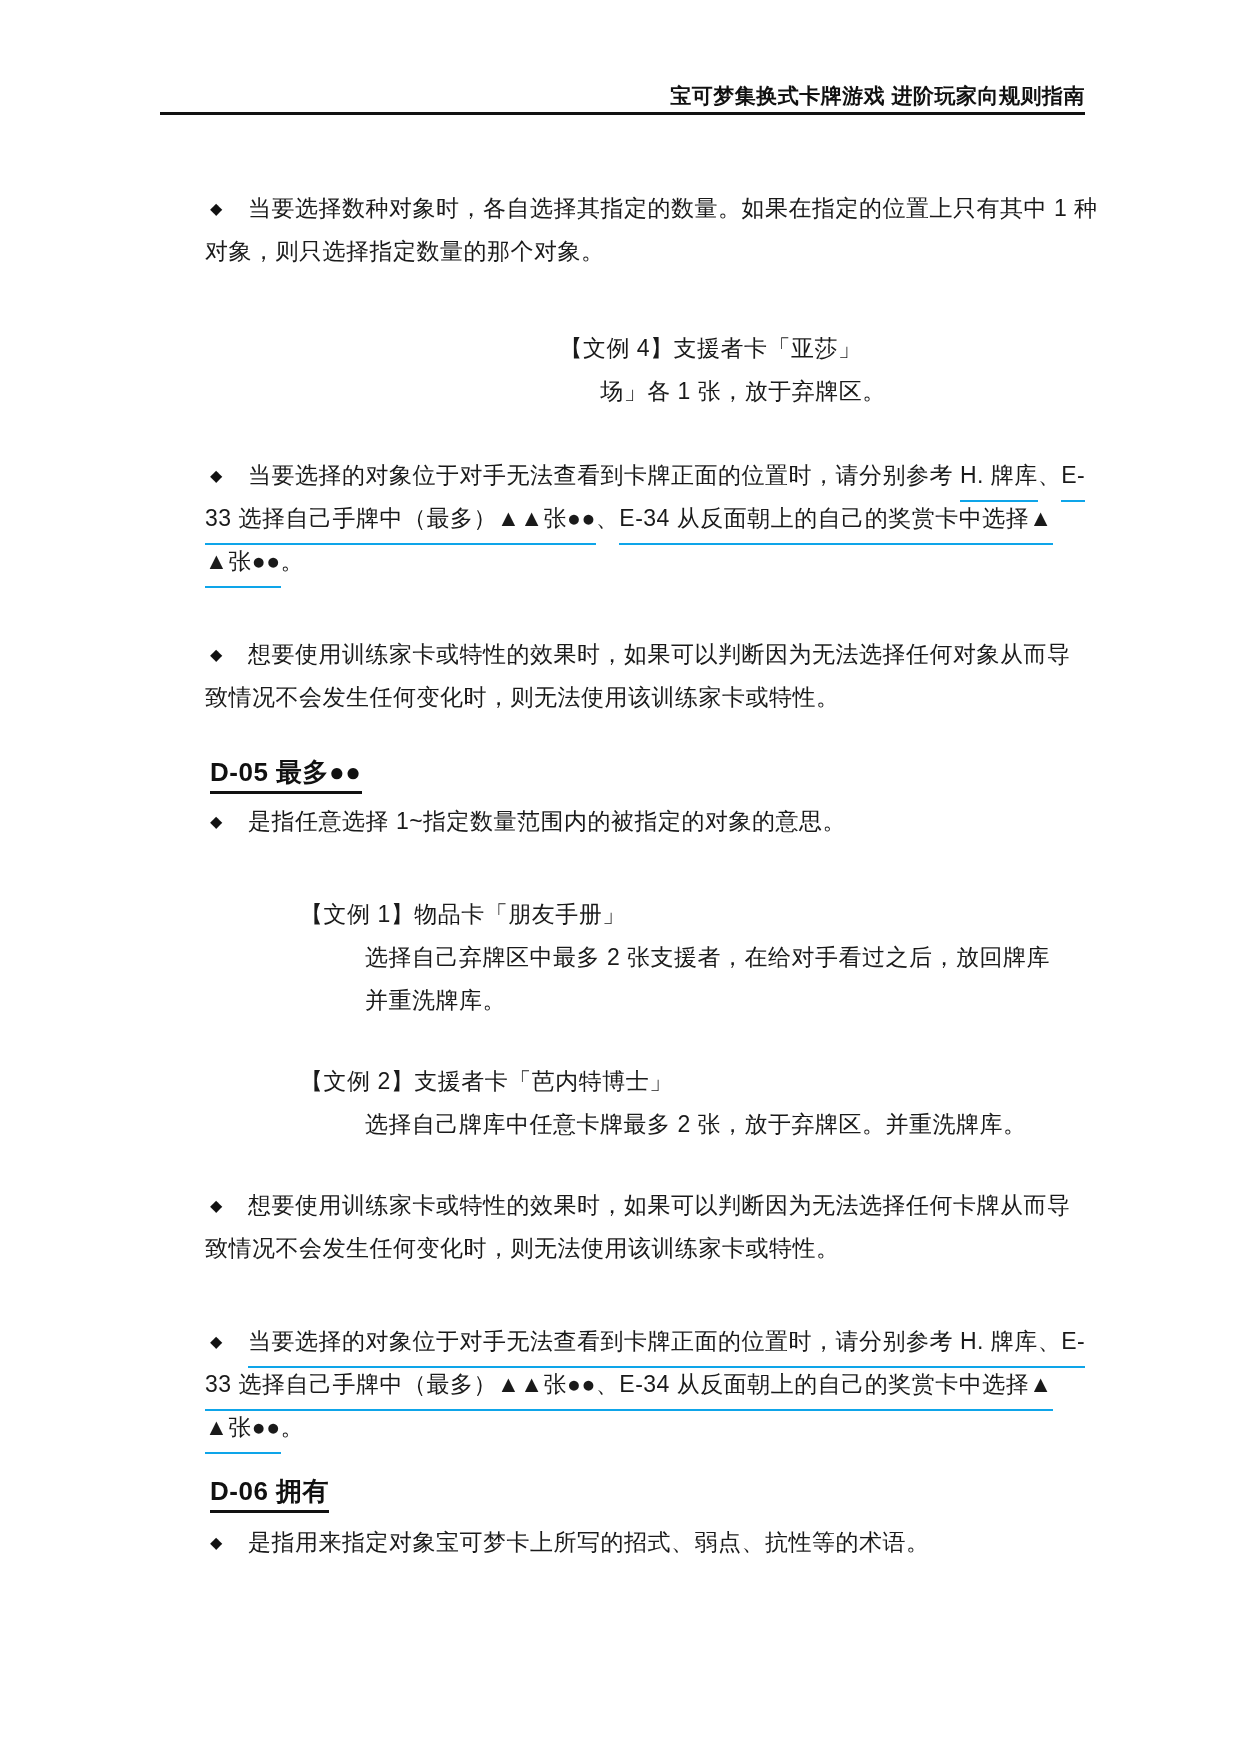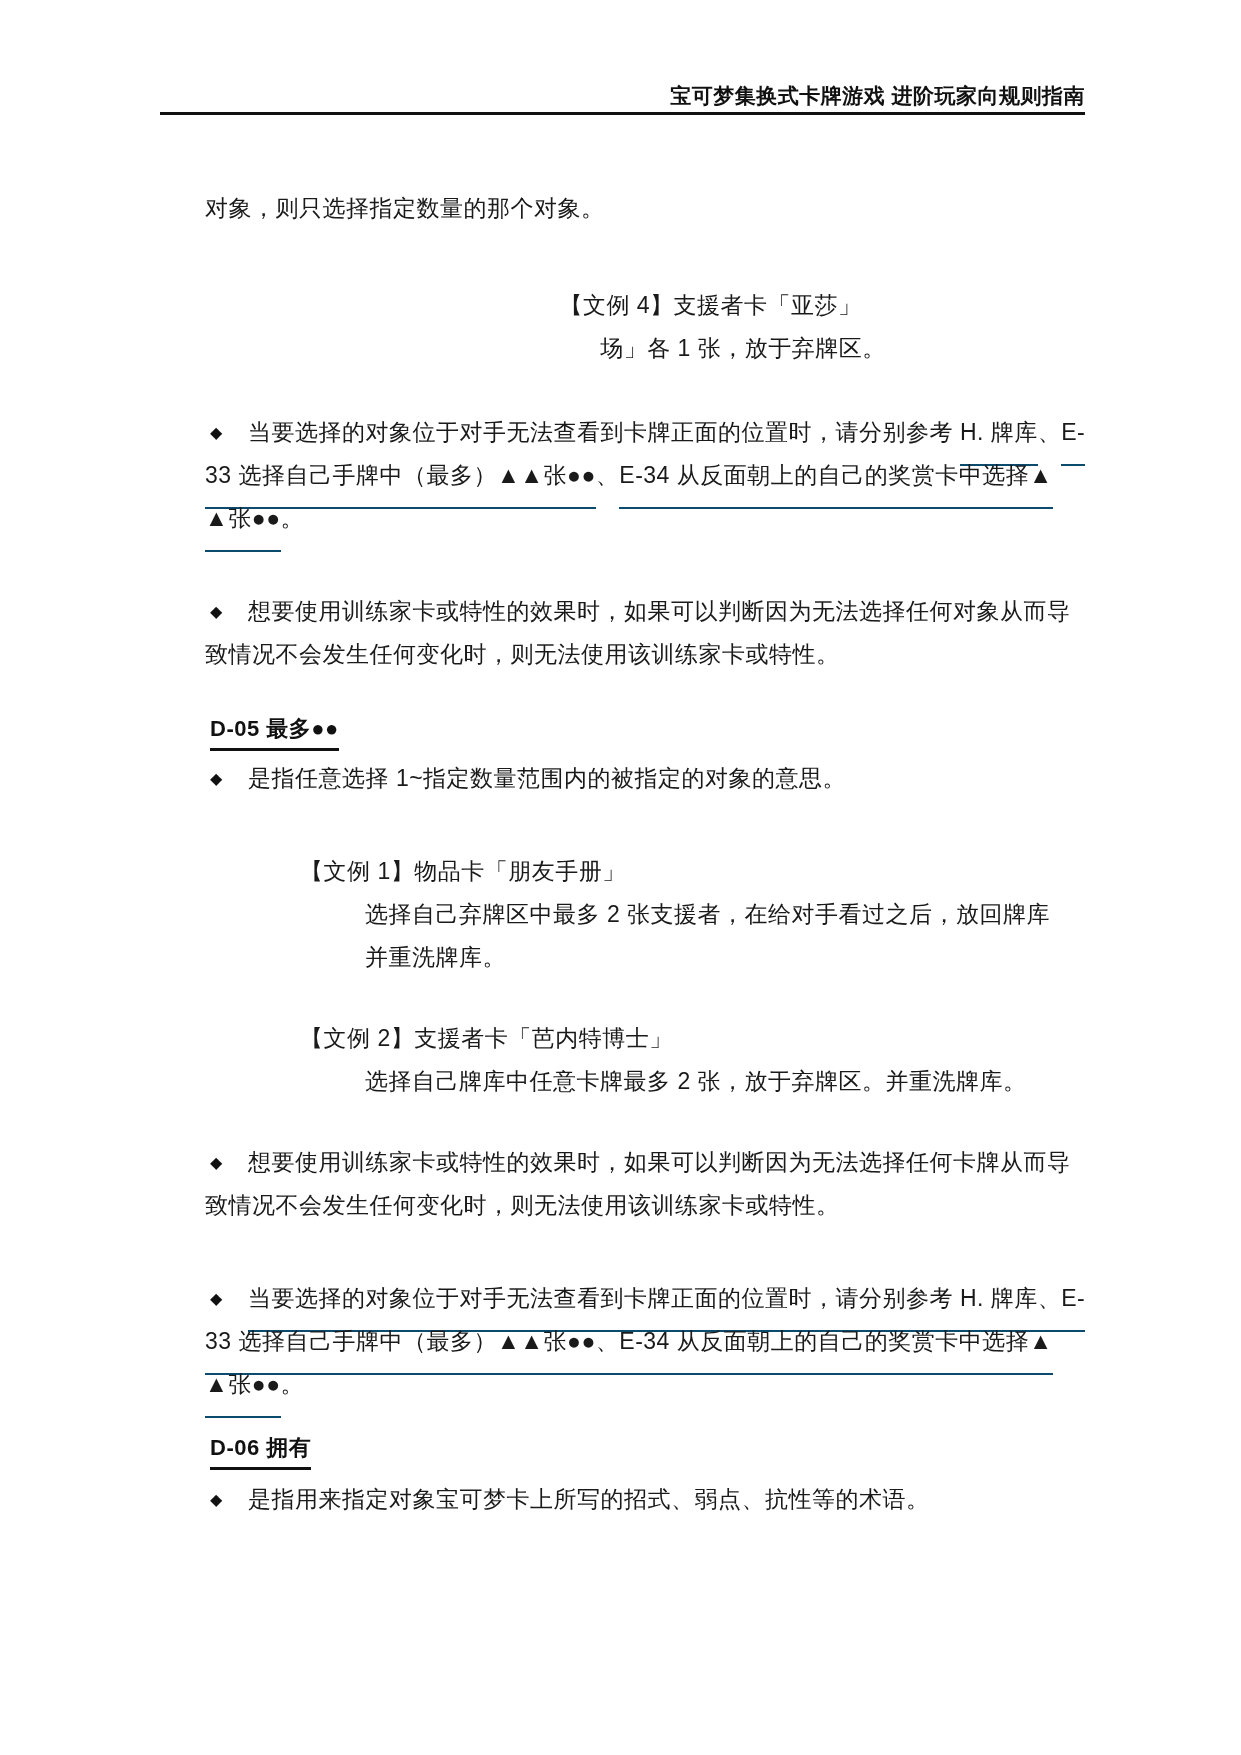--- a/index.html
+++ b/index.html
@@ -27,30 +27,30 @@
   .line { line-height: 43px; font-size: 23px; letter-spacing: 0.5px; white-space: nowrap; }
 
   
   .para .first { margin-left: 5px; }
   .marker {
     font-size: 16px; display: inline-block; width: 22px;
     margin-right: 16px; vertical-align: 2px; color: #111;
   }
 
   
-  .u { border-bottom: 2px solid #0c4a6e; padding-bottom: 19px; }
+  .u { border-bottom: 2px solid #0ea5e9; padding-bottom: 12px; }
 
   
   .example .label-line { margin-left: 95px; }
   .example .desc { margin-left: 160px; }
 
   
   .heading { margin-left: 5px; }
   .heading-text {
-    display: inline-block; font-size: 22px; font-weight: 700;
+    display: inline-block; font-size: 26px; font-weight: 700;
     line-height: 32px; letter-spacing: 0.5px; color: #111;
     border-bottom: 3px solid #111; padding-bottom: 3px; text-align: right;
   }
 
   
   .mt-54 { margin-top: 54px; text-align: center; }
   .mt-41 { margin-top: 41px; }
   .mt-39 { margin-top: 50px; }
   .mt-38 { margin-top: 38px; }
   .mt-37 { margin-top: 37px; }
@@ -64,20 +64,21 @@
 <div class="page">
 
   <div class="header">
     <div class="header-title">宝可梦集换式卡牌游戏 进阶玩家向规则指南</div>
     <div class="header-rule"></div>
   </div>
 
   <div class="content">
 
     <div class="para">
+      <div class="line first"><span class="marker">◆</span><span>当要选择数种对象时，各自选择其指定的数量。如果在指定的位置上只有其中 1 种</span></div>
       <div class="line cont">对象，则只选择指定数量的那个对象。</div>
     </div>
 
     <div class="example mt-54">
       <div class="line label-line"><span>【文例 4】</span><span>支援者卡「亚莎」</span></div>
       <div class="line desc">场」各 1 张，放于弃牌区。</div>
     </div>
 
     <div class="para mt-41">
       <div class="line first"><span class="marker">◆</span><span>当要选择的对象位于对手无法查看到卡牌正面的位置时，请分别参考 </span><span class="u">H. 牌库</span><span>、</span><span class="u">E-</span></div>

